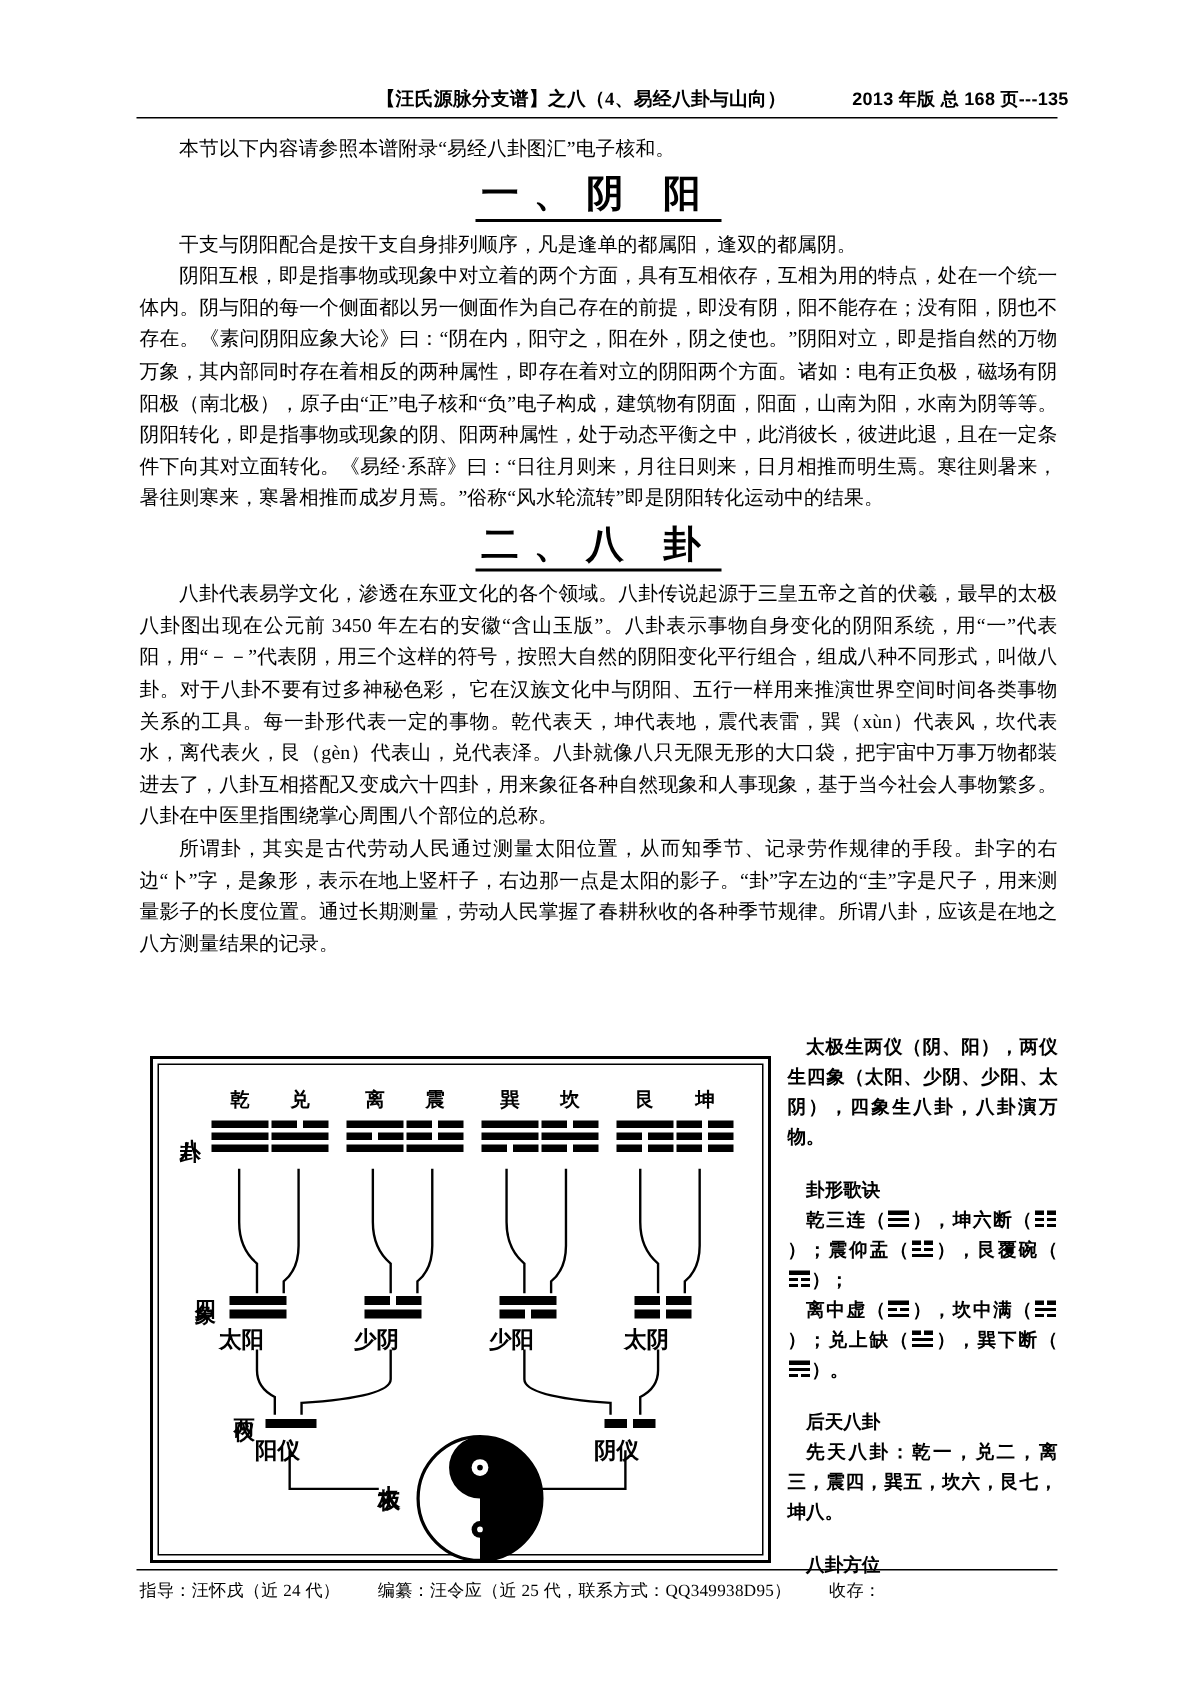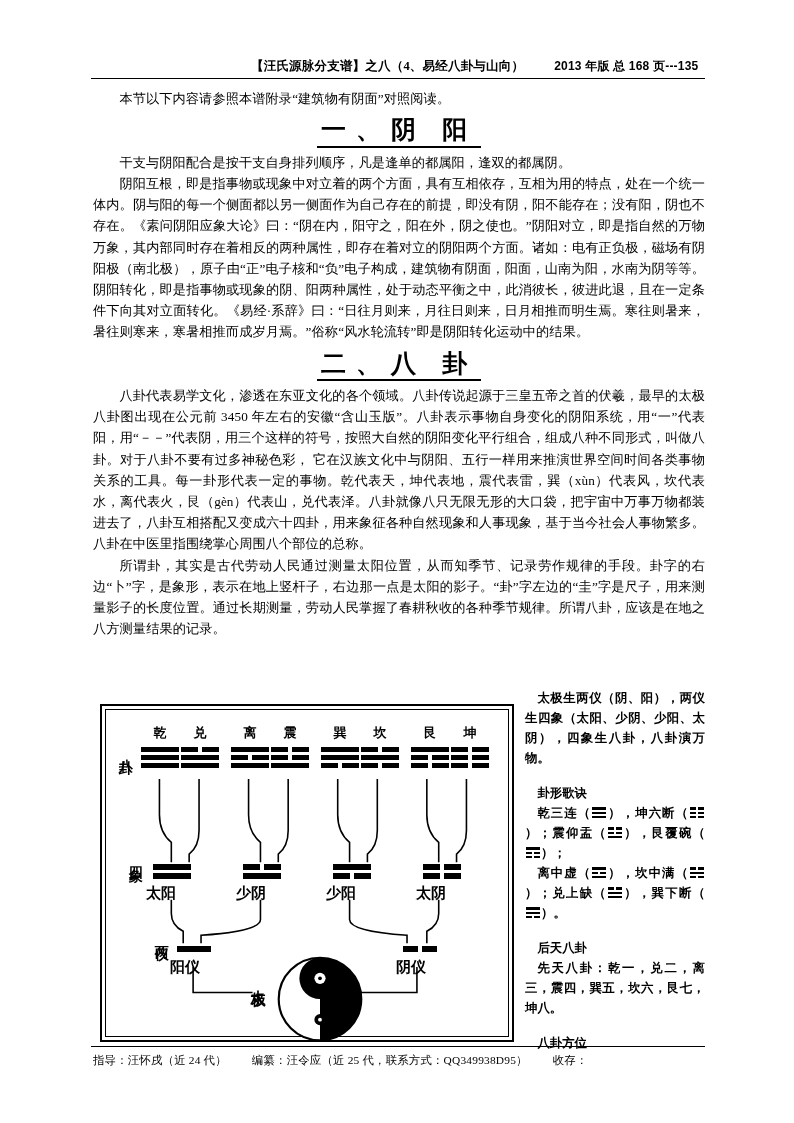--- a/index.html
+++ b/index.html
@@ -34,21 +34,21 @@
     align-items: flex-start;
     font-size: 12.5px;
     letter-spacing: 0.2px;
     white-space: nowrap;
   }
   .header .hdr-left {
     margin-left: 158px;
     font-weight: bold;
   }
   .header .hdr-right {
-    margin-left: 30px;
+    margin-left: 44px;
     font-weight: bold;
     font-family: "Liberation Sans", "DejaVu Sans", sans-serif;
     font-size: 12px;
   }
   .header-rule {
     position: absolute;
     left: 91px;
     top: 78px;
     width: 614px;
     height: 0;
@@ -225,21 +225,21 @@
 <div class="page">
 
   <div class="header">
     <span class="hdr-left">【汪氏源脉分支谱】之八（4、易经八卦与山向）</span>
     <span class="hdr-right">2013 年版  总 168 页---135</span>
   </div>
   <div class="header-rule"></div>
 
   <div class="body-area">
 
-    <p class="para">本节以下内容请参照本谱附录“建筑物有阴面”对照阅读。</p>
+    <p class="para">本节以下内容请参照本谱附录“易经八卦图汇”电子核和。</p>
 
     <div class="section-title">
       <span class="ttl">一、阴  阳</span>
     </div>
 
     <p class="para">干支与阴阳配合是按干支自身排列顺序，凡是逢单的都属阳，逢双的都属阴。</p>
     <p class="para">阴阳互根，即是指事物或现象中对立着的两个方面，具有互相依存，互相为用的特点，处在一个统一体内。阴与阳的每一个侧面都以另一侧面作为自己存在的前提，即没有阴，阳不能存在；没有阳，阴也不存在。《素问阴阳应象大论》曰：“阴在内，阳守之，阳在外，阴之使也。”阴阳对立，即是指自然的万物万象，其内部同时存在着相反的两种属性，即存在着对立的阴阳两个方面。诸如：电有正负极，磁场有阴阳极（南北极），原子由“正”电子核和“负”电子构成，建筑物有阴面，阳面，山南为阳，水南为阴等等。阴阳转化，即是指事物或现象的阴、阳两种属性，处于动态平衡之中，此消彼长，彼进此退，且在一定条件下向其对立面转化。《易经·系辞》曰：“日往月则来，月往日则来，日月相推而明生焉。寒往则暑来，暑往则寒来，寒暑相推而成岁月焉。”俗称“风水轮流转”即是阴阳转化运动中的结果。</p>
 
     <div class="section-title">
       <span class="ttl">二、八 卦</span>

